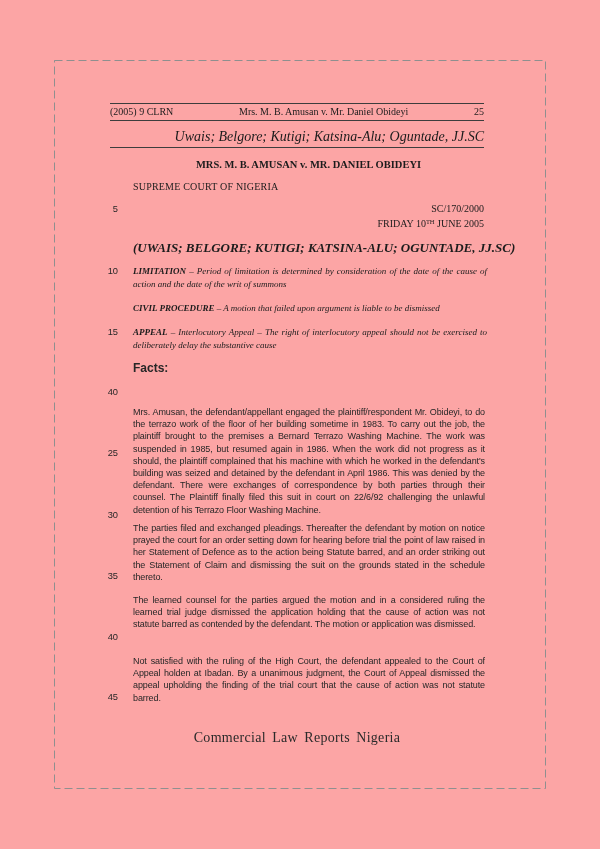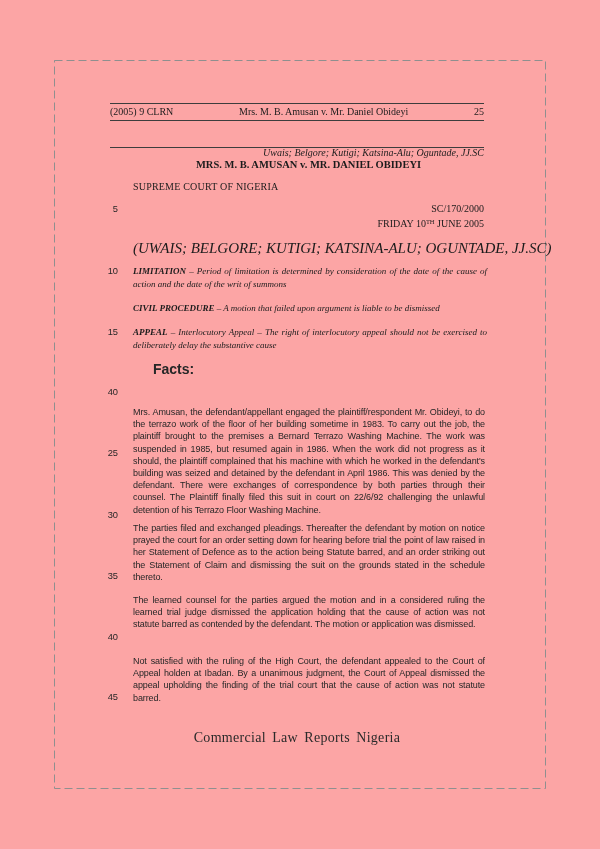--- a/index.html
+++ b/index.html
@@ -30,21 +30,21 @@
     left: 110px; top: 105px; width: 374px;
     display: flex; align-items: baseline;
     font-size: 10px; line-height: 13px;
   }
   .running-header .rh-case { flex: 1; text-align: center; }
 
   .judges-byline {
     position: absolute;
     left: 110px; top: 130px; width: 374px;
     text-align: right; font-style: italic;
-    font-size: 10px; line-height: 13px; margin-top: 16px;
+    font-size: 14px; line-height: 13px;
   }
 
   .case-title {
     position: absolute;
     left: 133px; top: 158px; width: 351px;
     text-align: center; font-weight: bold;
     font-size: 10.5px; line-height: 13px;
   }
 
   .court-name {
@@ -56,39 +56,39 @@
   .suit-block {
     position: absolute;
     left: 110px; top: 203px; width: 374px;
     text-align: right; font-size: 10px; line-height: 12.5px;
   }
   .suit-block sup { font-size: 6.5px; vertical-align: 3px; letter-spacing: 0; }
 
   .coram-line {
     position: absolute;
     left: 133px; top: 240px;
-    font-style: italic; font-size: 15px;
+    font-style: italic; font-size: 13px; font-weight: bold;
   }
 
   .headnote {
     position: absolute;
     left: 133px; width: 354px;
     font-style: italic; font-size: 9px; line-height: 12.6px;
     text-align: justify;
   }
   .headnote .hn-label { font-weight: bold; margin-top: 16px; }
   .hn-1 { top: 265px; }
   .hn-2 { top: 302px; }
   .hn-3 { top: 326px; }
 
   .facts-heading {
     position: absolute;
     left: 133px; top: 361px;
     font-family: "Liberation Sans", sans-serif;
-    font-weight: bold; font-size: 14px; color: #272727; margin-left: 20px;
+    font-weight: bold; font-size: 12px; color: #272727;
   }
 
   .para {
     position: absolute;
     left: 133px; width: 352px;
     font-family: "Liberation Sans", sans-serif;
     font-size: 9px; line-height: 12.2px; letter-spacing: -0.1px;
     text-align: justify; color: #272727;
   }
   .para-1 { top: 406px; }

